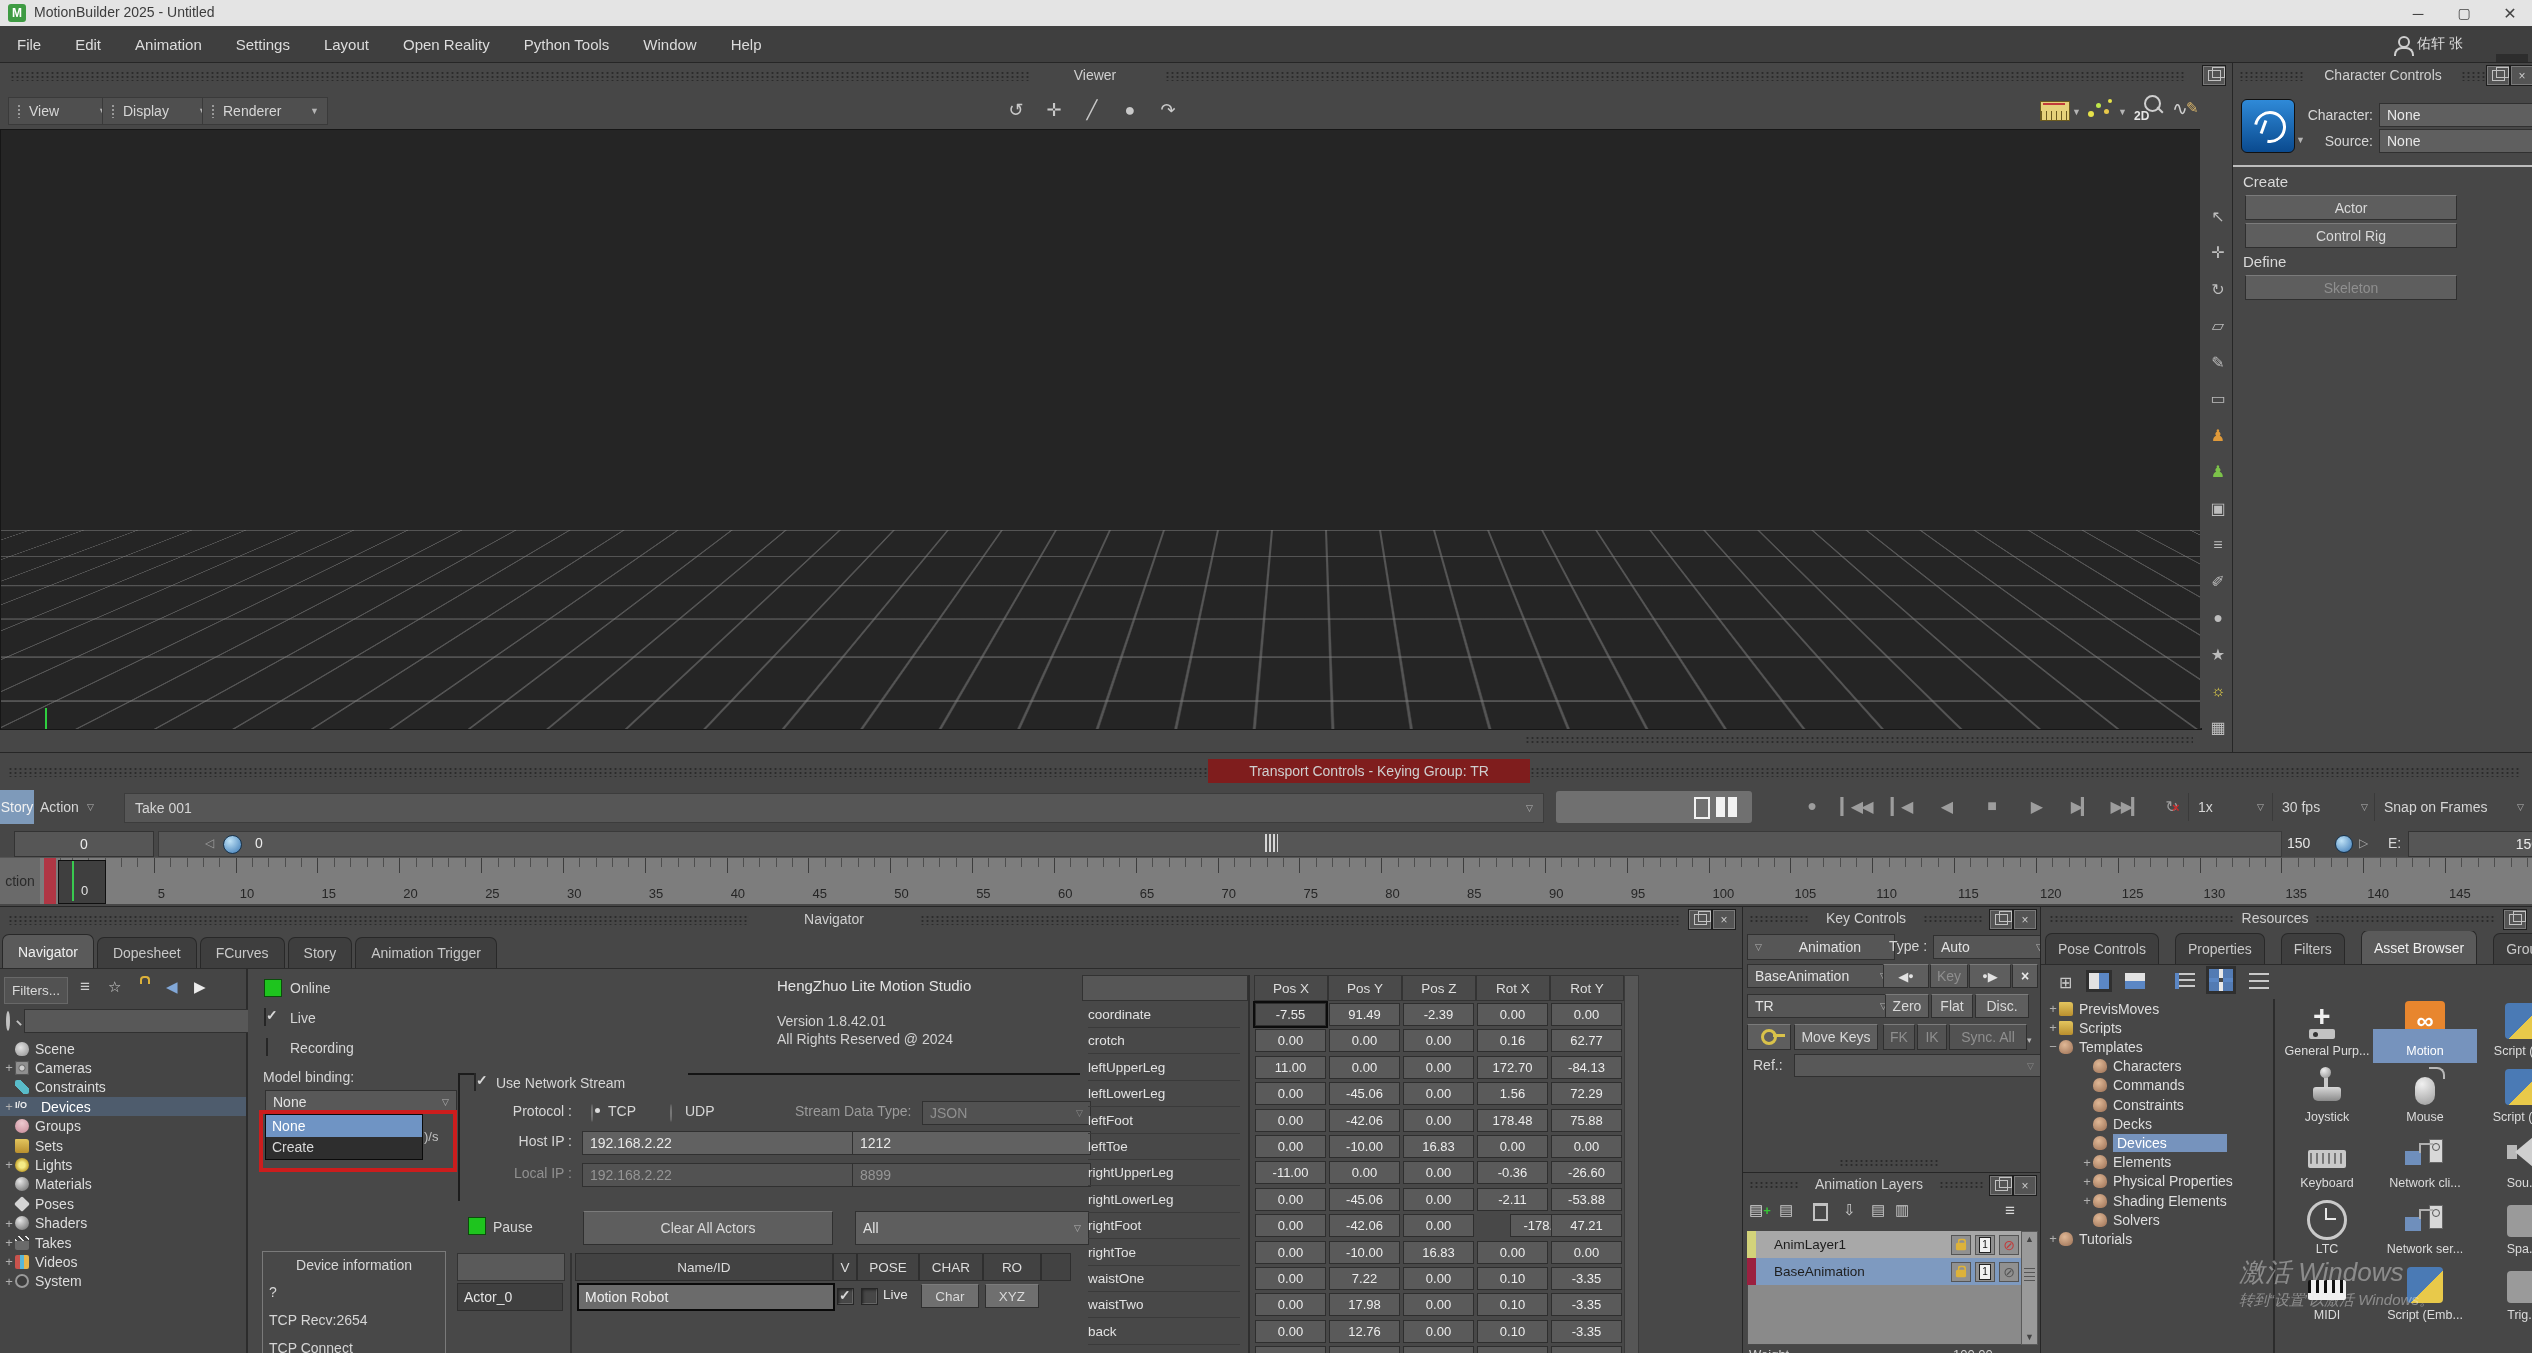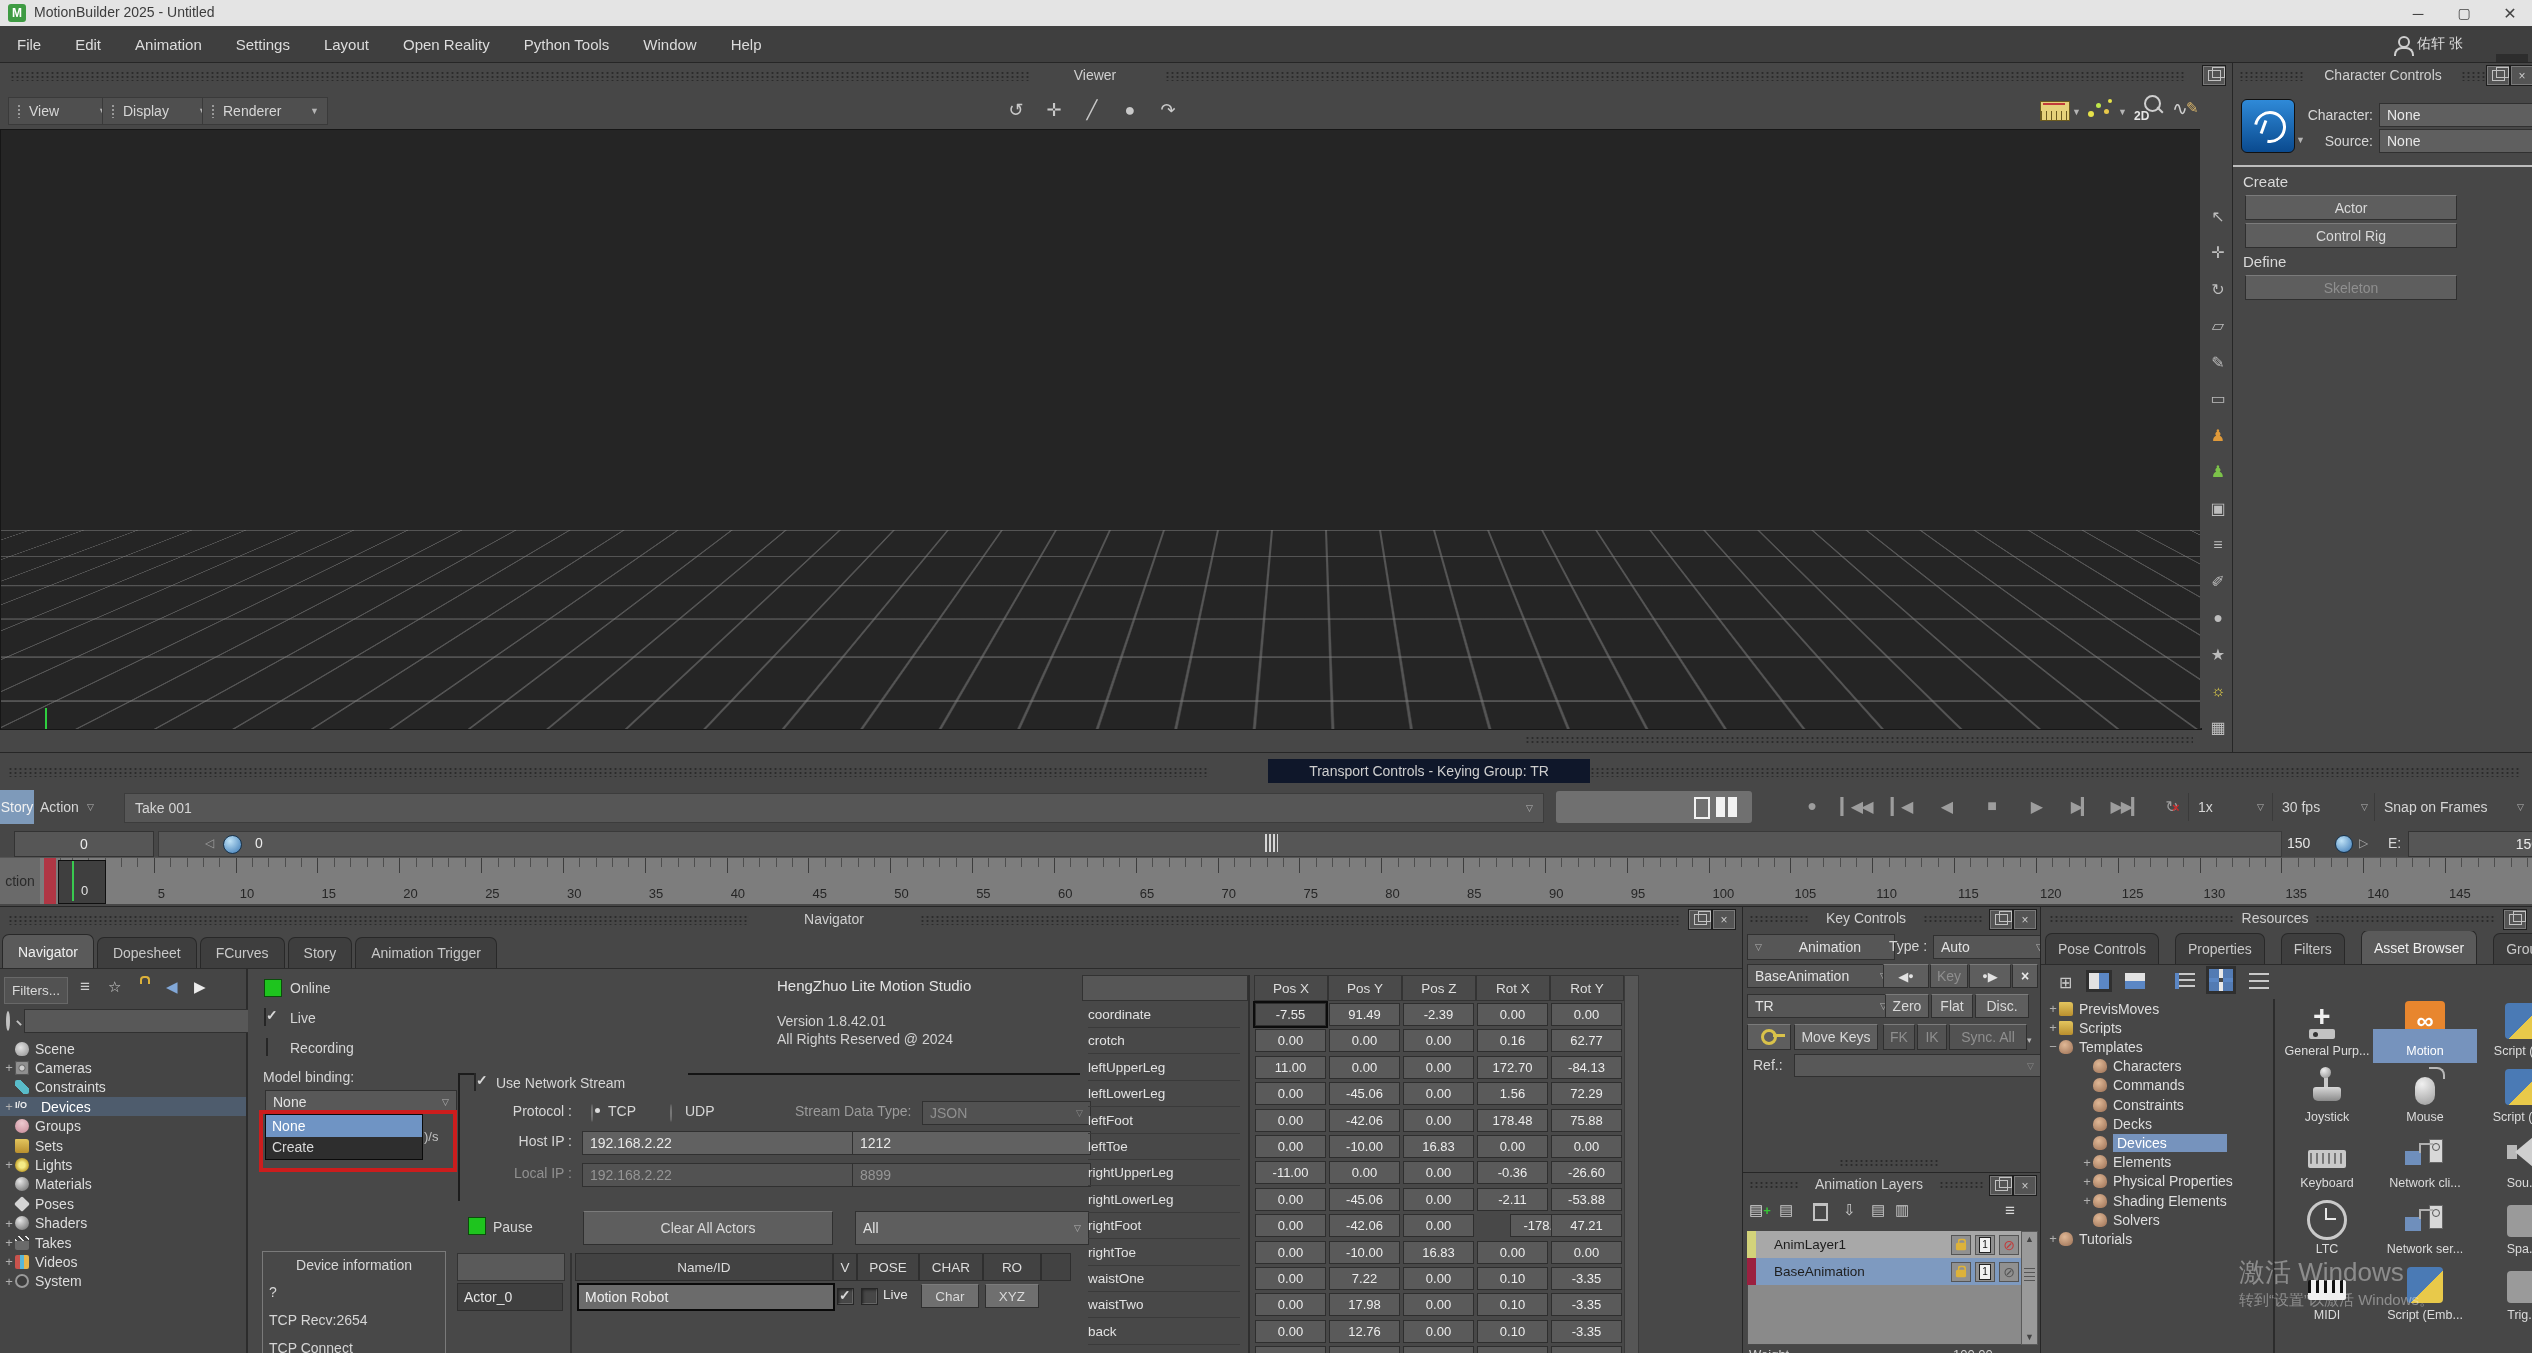--- a/index.html
+++ b/index.html
@@ -60,21 +60,21 @@
   .lockic{position:relative;width:12px;height:9px;background:#ddb23a;border-radius:2px;margin-top:5px;}
   .lockic::before{content:"";position:absolute;left:2px;top:-5px;width:6px;height:6px;border:2px solid #ddb23a;border-bottom:none;border-radius:4px 4px 0 0;}
   .keyic{position:relative;width:10px;height:10px;border:3px solid #d9c24a;border-radius:50%;}
   .keyic::after{content:"";position:absolute;left:9px;top:2px;width:12px;height:3px;background:#d9c24a;}
   .mag{position:relative;width:9px;height:9px;border:2px solid #c2c2c2;border-radius:50%;}
   .mag::after{content:"";position:absolute;left:8px;top:9px;width:6px;height:2px;background:#c2c2c2;transform:rotate(45deg);}
   .miniic{width:18px;height:18px;border:1px solid #555;background:#909090;display:flex;align-items:center;justify-content:center;margin-left:4px;font-size:12px;}
   .asset{position:absolute;width:96px;text-align:center;}
   .asset .albl{margin-top:3px;font-size:12.5px;color:#dcdcdc;white-space:nowrap;overflow:hidden;}
   .aic{height:40px;display:flex;align-items:center;justify-content:center;}
-  .watermark{color:rgba(235,235,235,.42);pointer-events:none;}
+  .watermark{color:rgba(235,235,235,.42);pointer-events:none;font-style:italic;}
   .grid-plane{position:absolute;left:-620px;top:400px;width:3500px;height:1500px;
     background-image:linear-gradient(rgba(130,130,130,.5) 1.6px,transparent 1.6px),
                      linear-gradient(90deg,rgba(130,130,130,.5) 1.6px,transparent 1.6px);
     background-size:54px 54px;
     transform:perspective(860px) rotateX(63deg);transform-origin:1930px 0px;}
   .menu-item{padding:0 17px;font-size:15px;color:#dcdcdc;height:34px;display:flex;align-items:center;}
   .grip3{display:inline-block;width:5px;height:14px;margin-right:7px;
     background-image:radial-gradient(#9a9a9a 1px,transparent 1.2px);background-size:4px 4px;}
 </style>
 </head>
@@ -216,21 +216,21 @@
     <div class="abs" style="left:10px;top:110px;font-size:15px;color:#d9d9d9;">Create</div>
     <div class="abs btn" style="left:12px;top:132px;width:210px;height:23px;">Actor</div>
     <div class="abs btn" style="left:12px;top:160px;width:210px;height:23px;">Control Rig</div>
     <div class="abs" style="left:10px;top:190px;font-size:15px;color:#d9d9d9;">Define</div>
     <div class="abs btn dis" style="left:12px;top:212px;width:210px;height:23px;">Skeleton</div>
   </div>
 
   <div class="abs" style="left:0;top:752px;width:2532px;height:154px;background:#474747;border-top:1px solid #262626;">
     <div class="abs dots" style="left:8px;top:14px;width:1200px;height:10px;"></div>
     <div class="abs dots" style="left:1530px;top:14px;width:990px;height:10px;"></div>
-    <div class="abs fcc hdr-title" style="left:1268px;top:6px;width:322px;height:24px;background:#0f172a;">Transport Controls  -  Keying Group: TR</div>
+    <div class="abs fcc hdr-title" style="left:1208px;top:6px;width:322px;height:24px;background:#7f1d1d;">Transport Controls  -  Keying Group: TR</div>
 
     <div class="abs fcc" style="left:0;top:37px;width:34px;height:34px;background:#7e9aba;color:#f2f2f2;font-size:14px;overflow:hidden;">Story</div>
     <div class="abs fc" style="left:40px;top:42px;width:78px;height:24px;">
       <span style="margin-right:8px;">Action</span>
         <span class="arr">▽</span>
     </div>
     <div class="abs fc" style="left:124px;top:40px;width:1398px;height:28px;background:#565656;border:1px solid #3c3c3c;padding:0 10px;justify-content:space-between;">
       <span>Take 001</span>
       <span class="arr">▽</span>
     </div>

